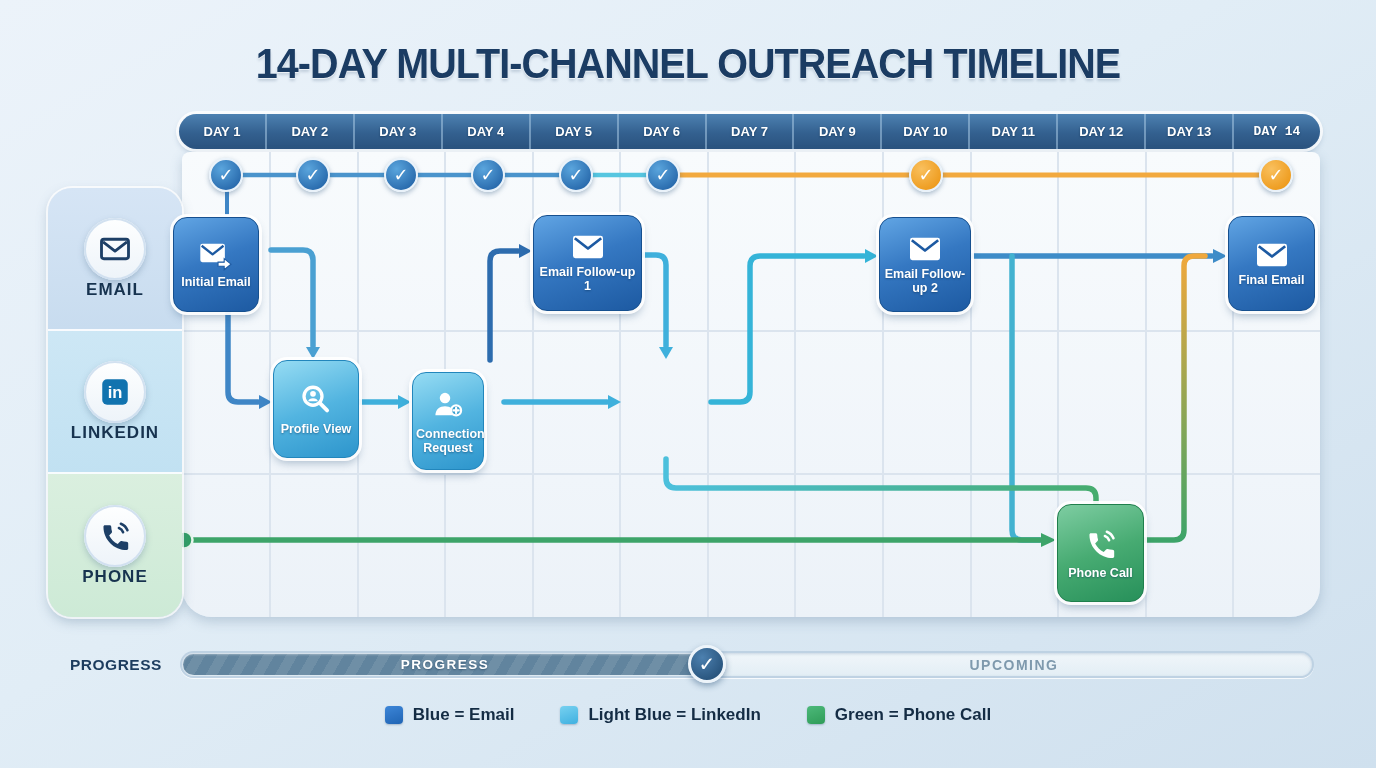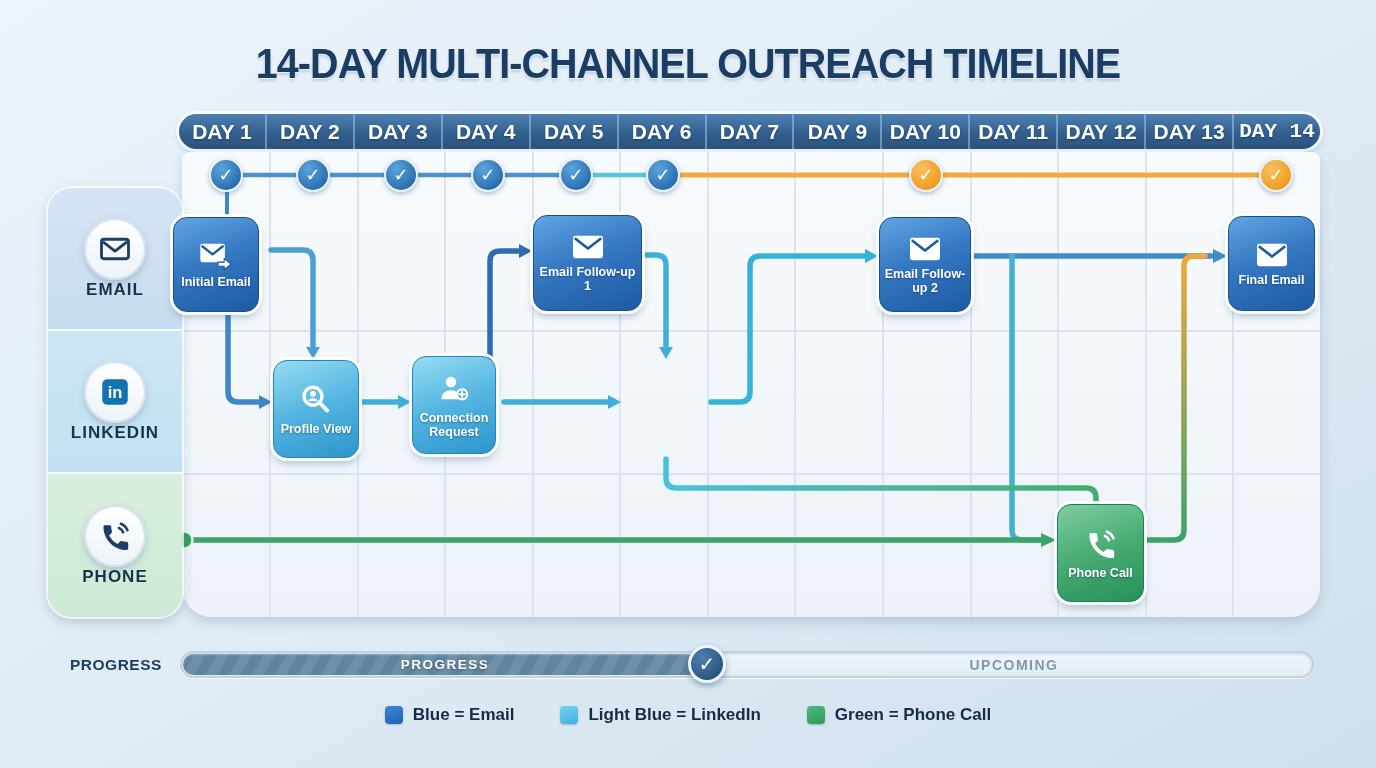--- a/index.html
+++ b/index.html
@@ -18,21 +18,21 @@
   }
   
   .day-header{
     position:absolute;left:179px;top:114px;width:1141px;height:35px;
     display:flex;border-radius:18px;overflow:hidden;
     background:linear-gradient(180deg,#4d81b1 0%,#33608f 55%,#2a527e 100%);
     box-shadow:0 0 0 3px rgba(255,255,255,.8),0 3px 6px rgba(60,100,140,.4);
   }
   .day-cell{
     flex:1;display:flex;align-items:center;justify-content:center;
-    color:#fff;font-size:21px;font-weight:700;
+    color:#fff;font-size:13px;font-weight:700;
     border-right:2px solid rgba(165,198,226,.55);
     text-shadow:0 1px 2px rgba(10,40,70,.55);white-space:nowrap;
   }
   .day-cell:last-child{border-right:none;font-family:Liberation Mono, monospace;}
   
   .grid-panel{
     position:absolute;left:182px;top:152px;width:1138px;height:465px;
     background:linear-gradient(180deg,#f8fbfd 0%,#f0f5fa 70%,#ecf2f8 100%);
     border-radius:8px 8px 30px 30px;
     box-shadow:0 5px 12px rgba(100,130,160,.3);
@@ -276,21 +276,21 @@
   <div class="node lblue" style="left:273px;top:360px;width:86px;height:98px">
     <svg width="36" height="36" viewBox="0 0 24 24">
       <circle cx="10" cy="9.5" r="6" fill="none" stroke="#fff" stroke-width="2.2"></circle>
       <circle cx="10" cy="7.9" r="1.9" fill="#fff"></circle>
       <path d="M6.7 12.8 a3.4 2.7 0 0 1 6.6 0 z" fill="#fff"></path>
       <path d="M14.6 14.1 L19.4 18.9" stroke="#fff" stroke-width="2.6" stroke-linecap="round"></path>
     </svg>
     <div class="nlabel">Profile View</div>
   </div>
 
-  <div class="node lblue" style="left:412px;top:356px;width:84px;height:98px">
+  <div class="node lblue" style="left:412px;top:372px;width:72px;height:98px">
     <svg width="36" height="36" viewBox="0 0 24 24">
       <circle cx="10" cy="7.4" r="3.5" fill="#fff"></circle>
       <path d="M3.6 18.8 c0-3.7 2.9-5.9 6.4-5.9 s6.4 2.2 6.4 5.9 z" fill="#fff"></path>
       <circle cx="17.4" cy="15.6" r="3.3" fill="#39a0d0" stroke="#fff" stroke-width="1.5"></circle>
       <path d="M17.4 13.9 v3.4 M15.7 15.6 h3.4" stroke="#fff" stroke-width="1.5" stroke-linecap="round"></path>
     </svg>
     <div class="nlabel">Connection Request</div>
   </div>
 
   <div class="node blue" style="left:533px;top:215px;width:109px;height:96px">

